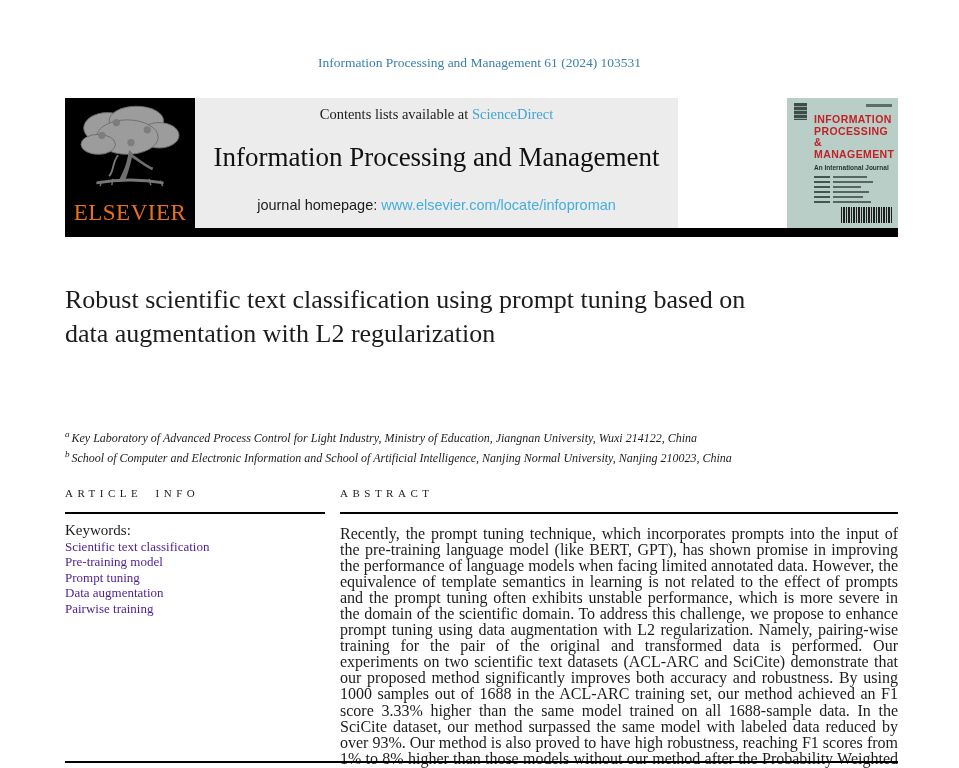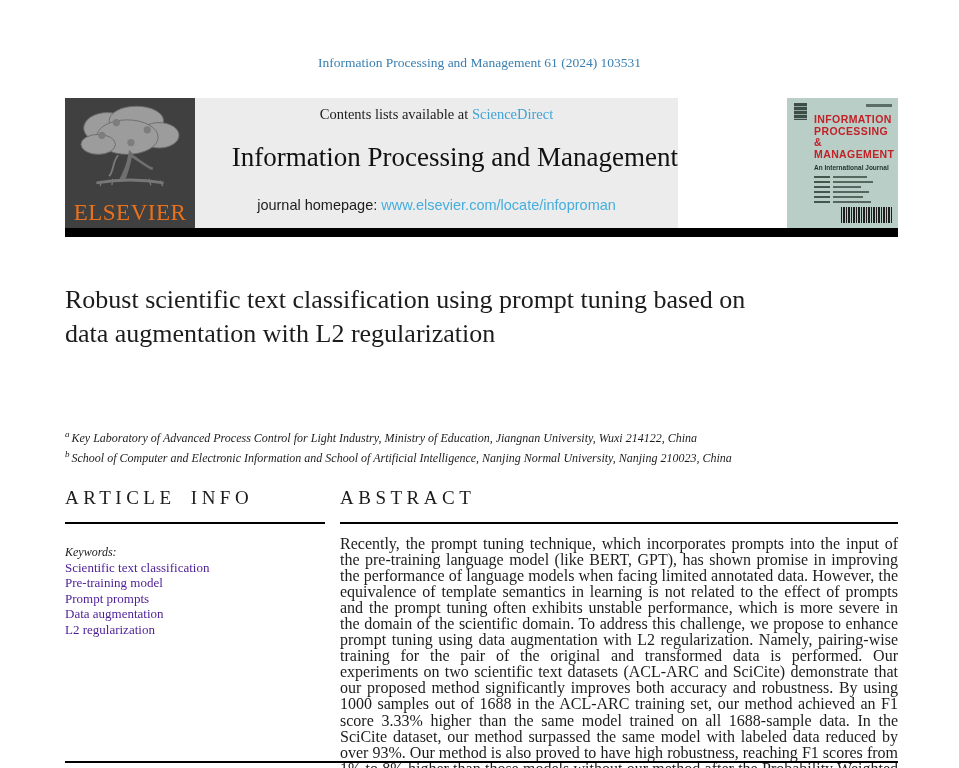--- a/index.html
+++ b/index.html
@@ -9,33 +9,33 @@
     background:#ffffff; overflow:hidden;
     font-family:"Liberation Serif", serif; color:#1a1a1a;padding-left:11px;
   }
   
   .citation {
     position:absolute; top:55px; left:0; width:100%;
     text-align:center; font-size:13.5px; color:#3a7fb0;
   }
   
   .header-row { position:absolute; left:65px; top:98px; width:833px; height:130px; }
-  .logo-area { position:absolute; left:0; top:0; width:130px; height:130px; background:#404040; text-align:center; }
+  .logo-area { position:absolute; left:0; top:0; width:130px; height:130px; background:#000000; text-align:center; }
   .logo-tree { display:block; margin:2px auto 0 auto; }
   .elsevier-word {
     position:absolute; left:0; bottom:2px; width:100%;
     font-size:23px; letter-spacing:0.5px; color:#e9711c; font-family:"Liberation Serif", serif;
   }
   .banner {
     position:absolute; left:130px; top:0; width:483px; height:130px;
     background:#ececec; text-align:center;
   }
   .contents-line { position:absolute; top:8px; width:100%; font-size:14.5px; color:#1c1c1c; }
   .contents-line .link { color:#3fa3d8; }
-  .journal-title { position:absolute; top:44px; width:100%; font-size:27px; color:#111; font-weight:400;text-align:right; }
+  .journal-title { position:absolute; top:44px; width:100%; font-size:27px; color:#111; font-weight:400; }
   .homepage-line {
     position:absolute; top:99px; width:100%;
     font-family:"Liberation Sans", sans-serif; font-size:14.5px; color:#1c1c1c;
   }
   .homepage-line .link { color:#45aede; }
   
   .cover {
     position:absolute; left:722px; top:0; width:111px; height:130px;
     background:#b8cec6; overflow:hidden;
   }
@@ -68,23 +68,23 @@
     font-size:26px; line-height:34px; font-weight:400; color:#1c1c1c;
   }
   .authors { position:absolute; left:65px; top:358px; width:790px; font-size:19px; color:#1c1c1c; }
   .author-sup { color:#3fa3d8; font-size:11px; }
   .affiliations { position:absolute; left:65px; top:401px; width:800px; font-size:12px; line-height:16px;margin-top:25px; }
   .aff-row { font-style:italic; color:#1c1c1c; }
   .aff-row sup { font-size:9px; margin-right:2px; }
   
   .col-left { position:absolute; left:65px; top:487px; width:260px; }
   .col-right { position:absolute; left:340px; top:487px; width:558px; }
-  .sec-heading { font-size:19px; letter-spacing:4.5px; word-spacing:6px; color:#1c1c1c; }
+  .sec-heading { font-size:11px; letter-spacing:4.5px; word-spacing:6px; color:#1c1c1c; }
   .sec-rule { margin-top:13px; height:1.5px; background:#000; width:100%; }
-  .keywords-label { margin-top:21px; font-style:italic; font-size:12px; }
+  .keywords-label { margin-top:8px; font-size:15px; }
   .keyword-item { font-size:13px; line-height:15.5px; color:#4c1d95; }
   .abstract-text {
     margin-top:12px; font-size:16px; line-height:16.1px;
     text-align:justify; color:#1c1c1c;
   }
   .bottom-rule { position:absolute; left:65px; top:761px; width:833px; height:2px; background:#000; }
 </style>
 </head>
 <body>
 
@@ -186,23 +186,23 @@
       <div class="aff-row"><sup>b</sup><span>School of Computer and Electronic Information and School of Artificial Intelligence, Nanjing Normal University, Nanjing 210023, China</span></div>
     </div>
 
   <div class="col-left">
     <div class="sec-heading">ARTICLE INFO</div>
     <div class="sec-rule"></div>
     <div class="keywords-label">Keywords:</div>
     <div id="keywords-list">
         <div class="keyword-item">Scientific text classification</div>
         <div class="keyword-item">Pre-training model</div>
-        <div class="keyword-item">Prompt prompts</div>
+        <div class="keyword-item">Prompt tuning</div>
         <div class="keyword-item">Data augmentation</div>
-        <div class="keyword-item">L2 regularization</div>
+        <div class="keyword-item">Pairwise training</div>
       </div>
   </div>
 
   <div class="col-right">
     <div class="sec-heading">ABSTRACT</div>
     <div class="sec-rule"></div>
     <div class="abstract-text">Recently, the prompt tuning technique, which incorporates prompts into the input of the pre-training language model (like BERT, GPT), has shown promise in improving the performance of language models when facing limited annotated data. However, the equivalence of template semantics in learning is not related to the effect of prompts and the prompt tuning often exhibits unstable performance, which is more severe in the domain of the scientific domain. To address this challenge, we propose to enhance prompt tuning using data augmentation with L2 regularization. Namely, pairing-wise training for the pair of the original and transformed data is performed. Our experiments on two scientific text datasets (ACL-ARC and SciCite) demonstrate that our proposed method significantly improves both accuracy and robustness. By using 1000 samples out of 1688 in the ACL-ARC training set, our method achieved an F1 score 3.33% higher than the same model trained on all 1688-sample data. In the SciCite dataset, our method surpassed the same model with labeled data reduced by over 93%. Our method is also proved to have high robustness, reaching F1 scores from 1% to 8% higher than those models without our method after the Probability Weighted Word Saliency attack.</div>
   </div>
 
   <div class="bottom-rule"></div>

